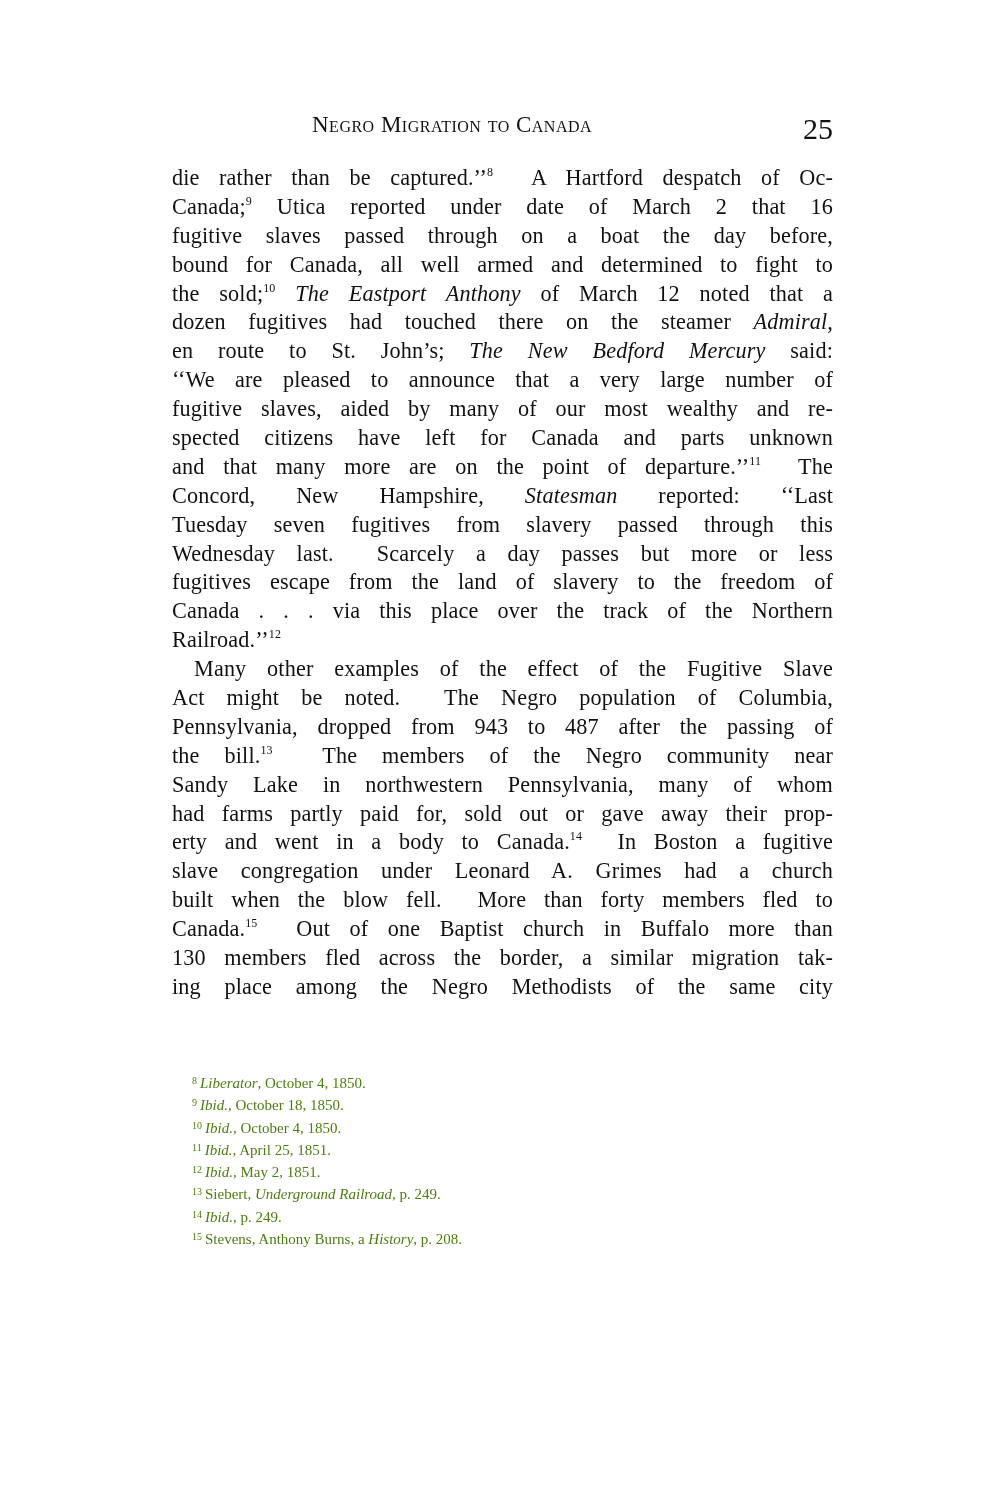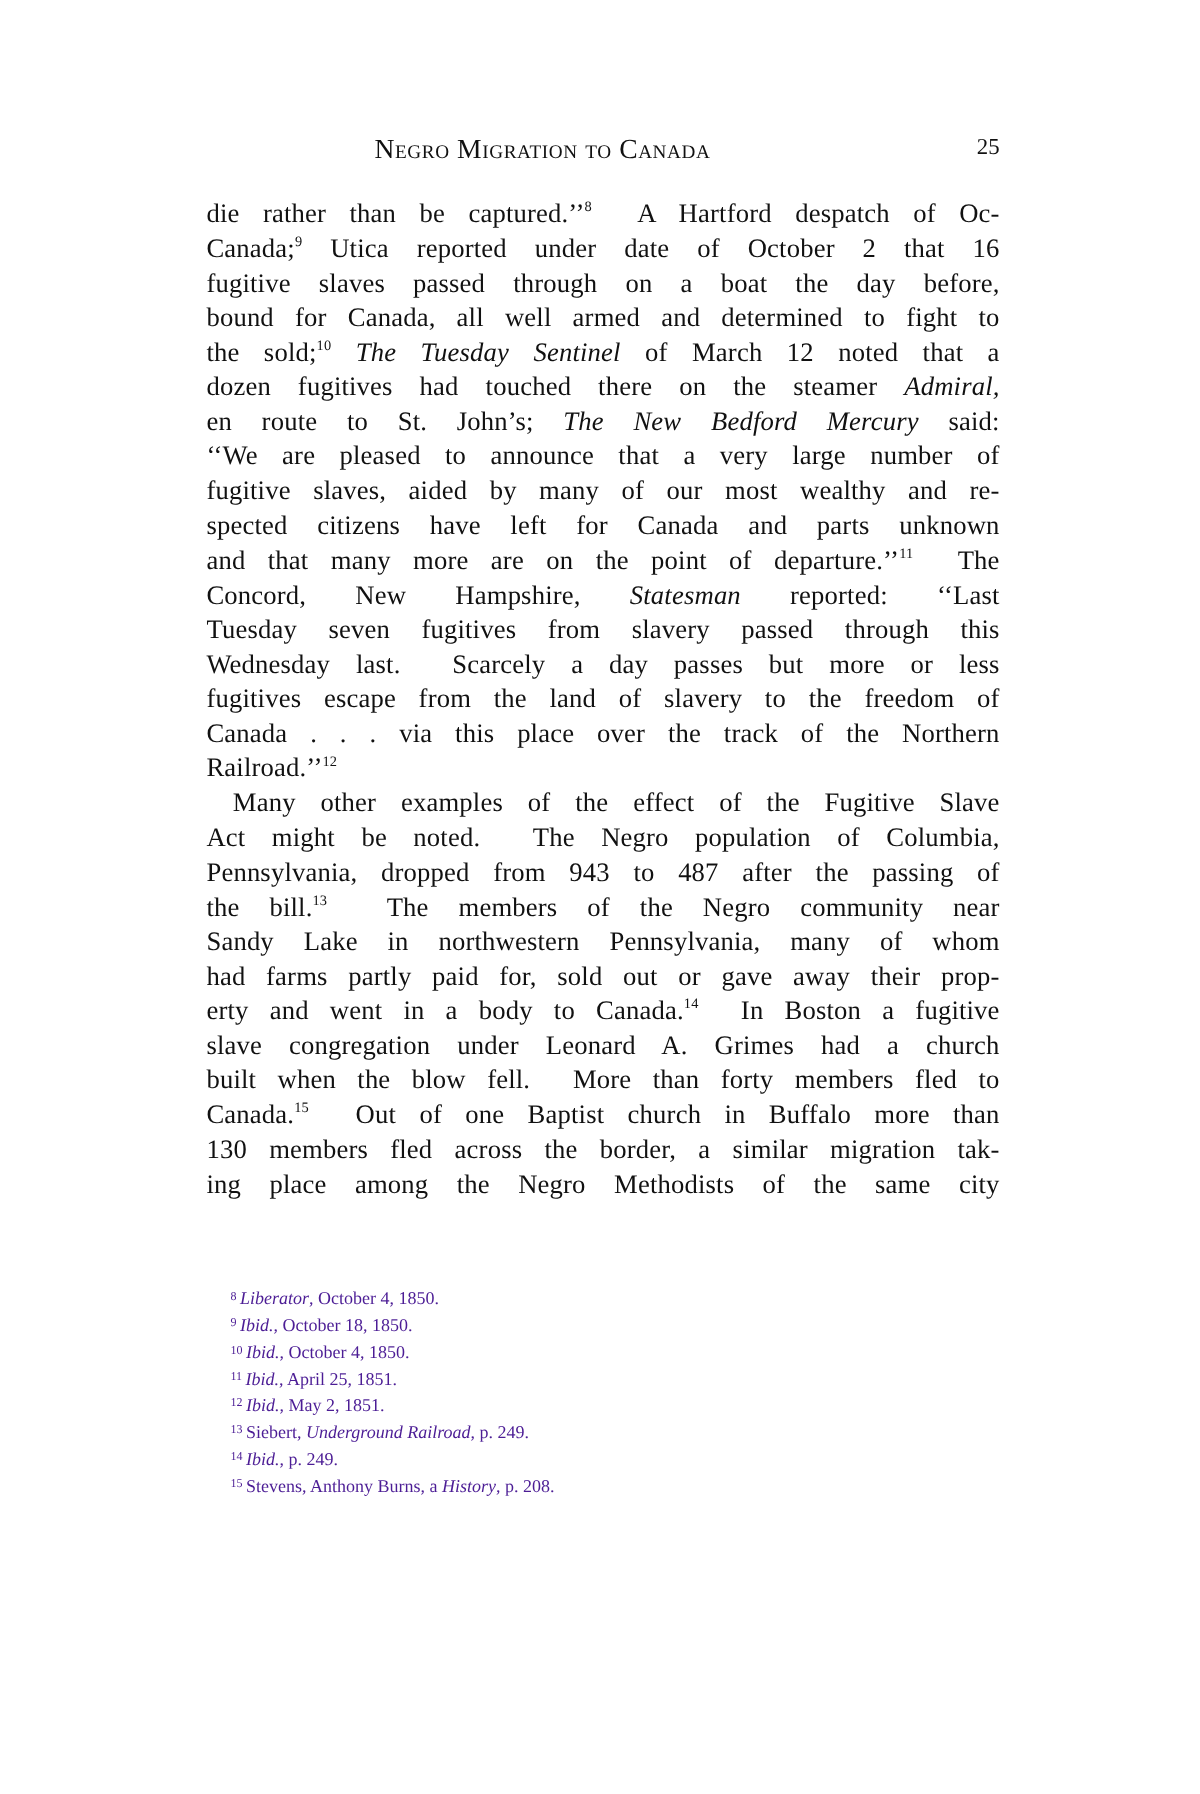--- a/index.html
+++ b/index.html
@@ -1,44 +1,44 @@
 <!DOCTYPE html>
 <html><head>
   <meta charset="utf-8">
   <style>
     html, body { margin: 0; padding: 0; background: #ffffff; }
     body { width: 1000px; height: 1495px; position: relative; overflow: hidden; }
     .page { position: absolute; left: 172px; top: 112px; width: 661px; color: #111; font-family: "DejaVu Serif", "Liberation Serif", serif; }
     .running-head { position: relative; height: 30px; font-size: 21px; }
     .running-title { position: absolute; left: 140px; top: 0; font-variant: small-caps; letter-spacing: 0.5px; font-family: "Liberation Serif", serif; font-size: 23px; }
-    .page-number { position: absolute; right: 0; top: 0; font-family: "Liberation Serif", serif; font-size: 19px; }
+    .page-number { position: absolute; right: 0; top: 0; font-family: "Liberation Serif", serif; font-size: 30px; }
     .body { margin-top: 22px; }
     .line { display: block; height: 28.9px; line-height: 28.9px; font-size: 22.2px; white-space: nowrap; text-align: justify; text-align-last: justify; font-family: "Liberation Serif", serif; letter-spacing: 0.15px; }
     .line.last { text-align-last: left; }
     .line.indent { padding-left: 22px; }
     .fn-ref { font-size: 12px; vertical-align: 9px; line-height: 0; }
     i { font-style: italic; }
-    .footnotes { position: absolute; left: 192px; top: 1070px; font-family: "Liberation Serif", serif; font-size: 15px; color: #4c1d95; }
+    .footnotes { position: absolute; left: 192px; top: 1070px; font-family: "Liberation Serif", serif; font-size: 15px; color: #4d7c0f; }
     .fn { height: 22.3px; line-height: 22.3px; white-space: nowrap; }
     .fn-num { font-size: 10px; vertical-align: 4px; margin-right: 3px; }
   </style>
 </head>
 <body>
 
 <div class="page">
   <div class="running-head">
     <span class="running-title">Negro Migration to Canada</span>
     <span class="page-number">25</span>
   </div>
   <div class="body" id="body-text">
       <span class="line"><span style="white-space: pre;">die rather than be captured.’’</span><sup class="fn-ref" style="white-space: pre;">8</sup><span style="white-space: pre;">  A Hartford despatch of Oc-</span></span>
-      <span class="line"><span style="white-space: pre;">Canada;</span><sup class="fn-ref" style="white-space: pre;">9</sup><span style="white-space: pre;"> Utica reported under date of October 2 that 16</span></span>
+      <span class="line"><span style="white-space: pre;">Canada;</span><sup class="fn-ref" style="white-space: pre;">9</sup><span style="white-space: pre;"> Utica reported under date of March 2 that 16</span></span>
       <span class="line"><span style="white-space: pre;">fugitive slaves passed through on a boat the day before,</span></span>
       <span class="line"><span style="white-space: pre;">bound for Canada, all well armed and determined to fight to</span></span>
-      <span class="line"><span style="white-space: pre;">the sold;</span><sup class="fn-ref" style="white-space: pre;">10</sup><span style="white-space: pre;"> </span><i style="white-space: pre;">The Tuesday Sentinel</i><span style="white-space: pre;"> of March 12 noted that a</span></span>
+      <span class="line"><span style="white-space: pre;">the sold;</span><sup class="fn-ref" style="white-space: pre;">10</sup><span style="white-space: pre;"> </span><i style="white-space: pre;">The Eastport Anthony</i><span style="white-space: pre;"> of March 12 noted that a</span></span>
       <span class="line"><span style="white-space: pre;">dozen fugitives had touched there on the steamer </span><i style="white-space: pre;">Admiral,</i></span>
       <span class="line"><span style="white-space: pre;">en route to St. John’s; </span><i style="white-space: pre;">The New Bedford Mercury</i><span style="white-space: pre;"> said:</span></span>
       <span class="line"><span style="white-space: pre;">‘‘We are pleased to announce that a very large number of</span></span>
       <span class="line"><span style="white-space: pre;">fugitive slaves, aided by many of our most wealthy and re-</span></span>
       <span class="line"><span style="white-space: pre;">spected citizens have left for Canada and parts unknown</span></span>
       <span class="line"><span style="white-space: pre;">and that many more are on the point of departure.’’</span><sup class="fn-ref" style="white-space: pre;">11</sup><span style="white-space: pre;">  The</span></span>
       <span class="line"><span style="white-space: pre;">Concord, New Hampshire, </span><i style="white-space: pre;">Statesman</i><span style="white-space: pre;"> reported: ‘‘Last</span></span>
       <span class="line"><span style="white-space: pre;">Tuesday seven fugitives from slavery passed through this</span></span>
       <span class="line"><span style="white-space: pre;">Wednesday last.  Scarcely a day passes but more or less</span></span>
       <span class="line"><span style="white-space: pre;">fugitives escape from the land of slavery to the freedom of</span></span>

